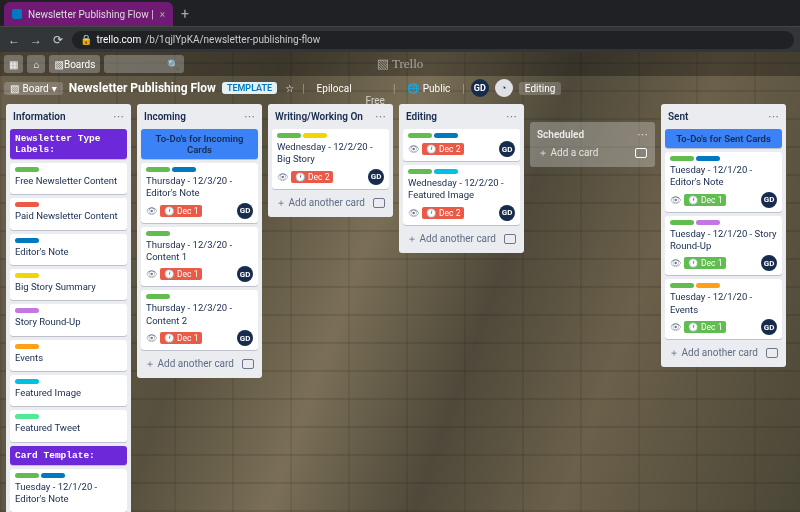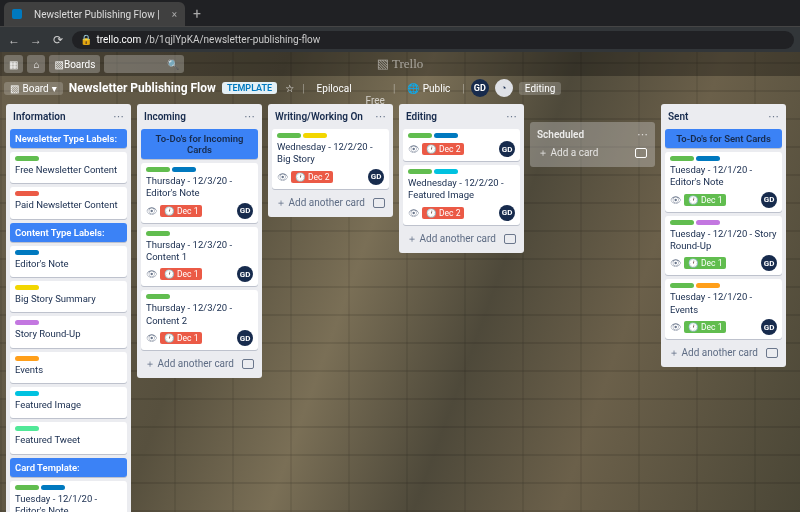--- a/index.html
+++ b/index.html
@@ -1,18 +1,18 @@
 <!DOCTYPE html>
 <html><head>
 <meta charset="utf-8">
 <style>
 * { box-sizing: border-box; margin: 0; padding: 0; }
 html, body { width: 800px; height: 512px; overflow: hidden; font-family: -apple-system, "Segoe UI", Roboto, sans-serif; font-size: 10px; }
 .chrome-top { background: #202124; height: 26px; display: flex; align-items: flex-end; }
-.tab { background: #404040; color: #ddd; height: 24px; padding: 0 8px; display: flex; align-items: center; gap: 12px; border-radius: 6px 6px 0 0; margin-left: 4px; font-size: 10px; }
+.tab { background: #701a75; color: #ddd; height: 24px; padding: 0 8px; display: flex; align-items: center; gap: 6px; border-radius: 6px 6px 0 0; margin-left: 4px; font-size: 10px; }
 .favicon { width: 10px; height: 10px; background: #0079bf; border-radius: 2px; }
 .tab-close { color: #aaa; cursor: pointer; }
 .add-tab { color: #aaa; margin-left: 8px; margin-bottom: 4px; cursor: pointer; font-size: 14px;}
 .addr-bar { background: #323639; height: 26px; display: flex; align-items: center; padding: 0 6px; gap: 6px; border-top: 1px solid #454545;}
 .nav-btn { color: #ccc; width: 16px; text-align: center; cursor: pointer; font-size: 12px;}
 .url-pill { flex: 1; background: #202124; color: #ccc; border-radius: 10px; height: 18px; display: flex; align-items: center; padding: 0 8px; font-size: 10px; gap: 4px;}
 .lock { color: #8ab4f8; }
 .url-dom { color: #fff; }
 .trello-header { height: 24px; background: rgba(0,0,0,0.3); display: flex; align-items: center; padding: 0 4px; gap: 4px; color: #fff;}
 .th-btn { background: rgba(255,255,255,0.25); border-radius: 3px; height: 18px; min-width: 18px; display: flex; align-items: center; justify-content: center; cursor: pointer; padding: 0 5px; font-size: 10px;}
@@ -25,21 +25,21 @@
 .avatar { width: 16px; height: 16px; border-radius: 50%; background: #172b4d; color: #fff; display: flex; align-items: center; justify-content: center; font-size: 8px; font-weight: 700;}
 .avatar.lg { width: 18px; height: 18px; font-size: 9px; }
 .board-bg { position: absolute; top: 52px; left: 0; right: 0; bottom: 0; background: linear-gradient(110deg,#6b614d 0%,#57503e 30%,#7a6f56 45%,#4e493a 60%,#6b604a 75%,#4a4636 100%); z-index: -1;}
 .board-bg::before{content:"";position:absolute;inset:0;background:repeating-linear-gradient(0deg,rgba(0,0,0,0.2) 0,rgba(0,0,0,0.2) 2px,transparent 2px,transparent 28px),repeating-linear-gradient(90deg,rgba(0,0,0,0.15) 0,rgba(0,0,0,0.15) 2px,transparent 2px,transparent 58px);opacity:0.5;}
 .board-canvas { display: flex; gap: 6px; padding: 4px 6px; align-items: flex-start; height: calc(100% - 100px); overflow-x: auto;}
 .list { background: #ebecf0; border-radius: 3px; width: 125px; flex-shrink: 0; padding: 4px; display: flex; flex-direction: column; gap: 4px;}
 .list-h { display: flex; justify-content: space-between; align-items: center; padding: 2px 3px;}
 .list-title { font-size: 10px; font-weight: 600; color: #172b4d;}
 .list-menu { color: #6b778c; cursor: pointer; font-size: 11px;}
 .card { background: #fff; border-radius: 3px; padding: 4px 5px; box-shadow: 0 1px 0 rgba(9,30,66,0.2); font-size: 9.5px; color: #172b4d; cursor: pointer;}
-.card.dark { background: #3b82f6; color: #fff; font-weight: 600;}
+.card.dark { background: #6d28d9; color: #fff; font-weight: 600; font-family: Liberation Mono, monospace;}
 .card.sticky { background: #3b82f6; font-weight: 600; text-align: center;}
 .labels { display: flex; gap: 2px; margin-bottom: 3px; flex-wrap: wrap;}
 .lbl { width: 24px; height: 5px; border-radius: 3px; }
 .lbl.green{background:#61bd4f}.lbl.yellow{background:#f2d600}.lbl.blue{background:#0079bf}.lbl.sky{background:#00c2e0}.lbl.purple{background:#c377e0}.lbl.red{background:#eb5a46}.lbl.lime{background:#51e898}.lbl.orange{background:#ff9f1a}
 .card-title { line-height: 1.3; margin-bottom: 3px;}
 .card-badges { display: flex; align-items: center; gap: 3px;}
 .eye { color: #6b778c; font-size: 9px;}
 .due { padding: 1px 4px; border-radius: 2px; color: #fff; font-size: 8.5px; display:inline-flex; align-items:center; gap:2px;}
 .due.red { background: #eb5a46;}
 .due.green { background: #61bd4f;}
@@ -115,21 +115,20 @@
           <span class="lbl green"></span>
         </div>
         <div class="card-title">Free Newsletter Content</div>
       </div>
     <div class="card">
         <div class="labels">
           <span class="lbl red"></span>
         </div>
         <div class="card-title">Paid Newsletter Content</div>
       </div>
-    <div class="card dark">Content Type Labels:</div>
     <div class="card">
         <div class="labels">
           <span class="lbl blue"></span>
         </div>
         <div class="card-title">Editor's Note</div>
       </div>
     <div class="card">
         <div class="labels">
           <span class="lbl yellow"></span>
         </div>

